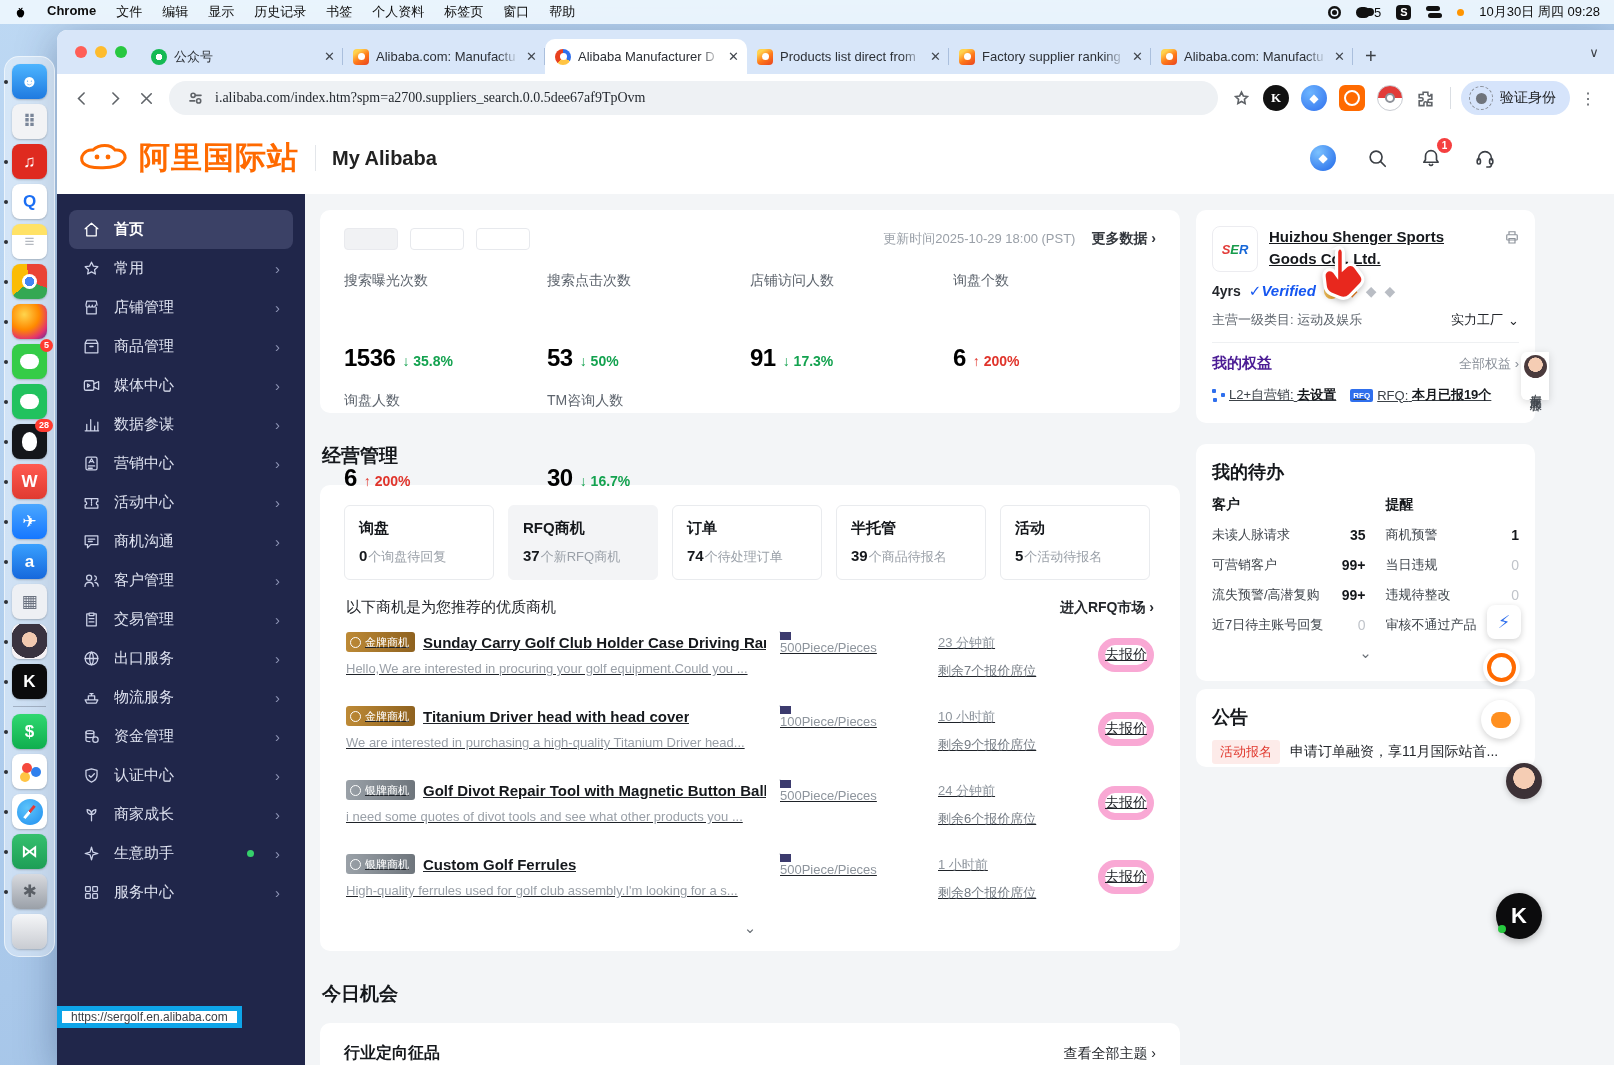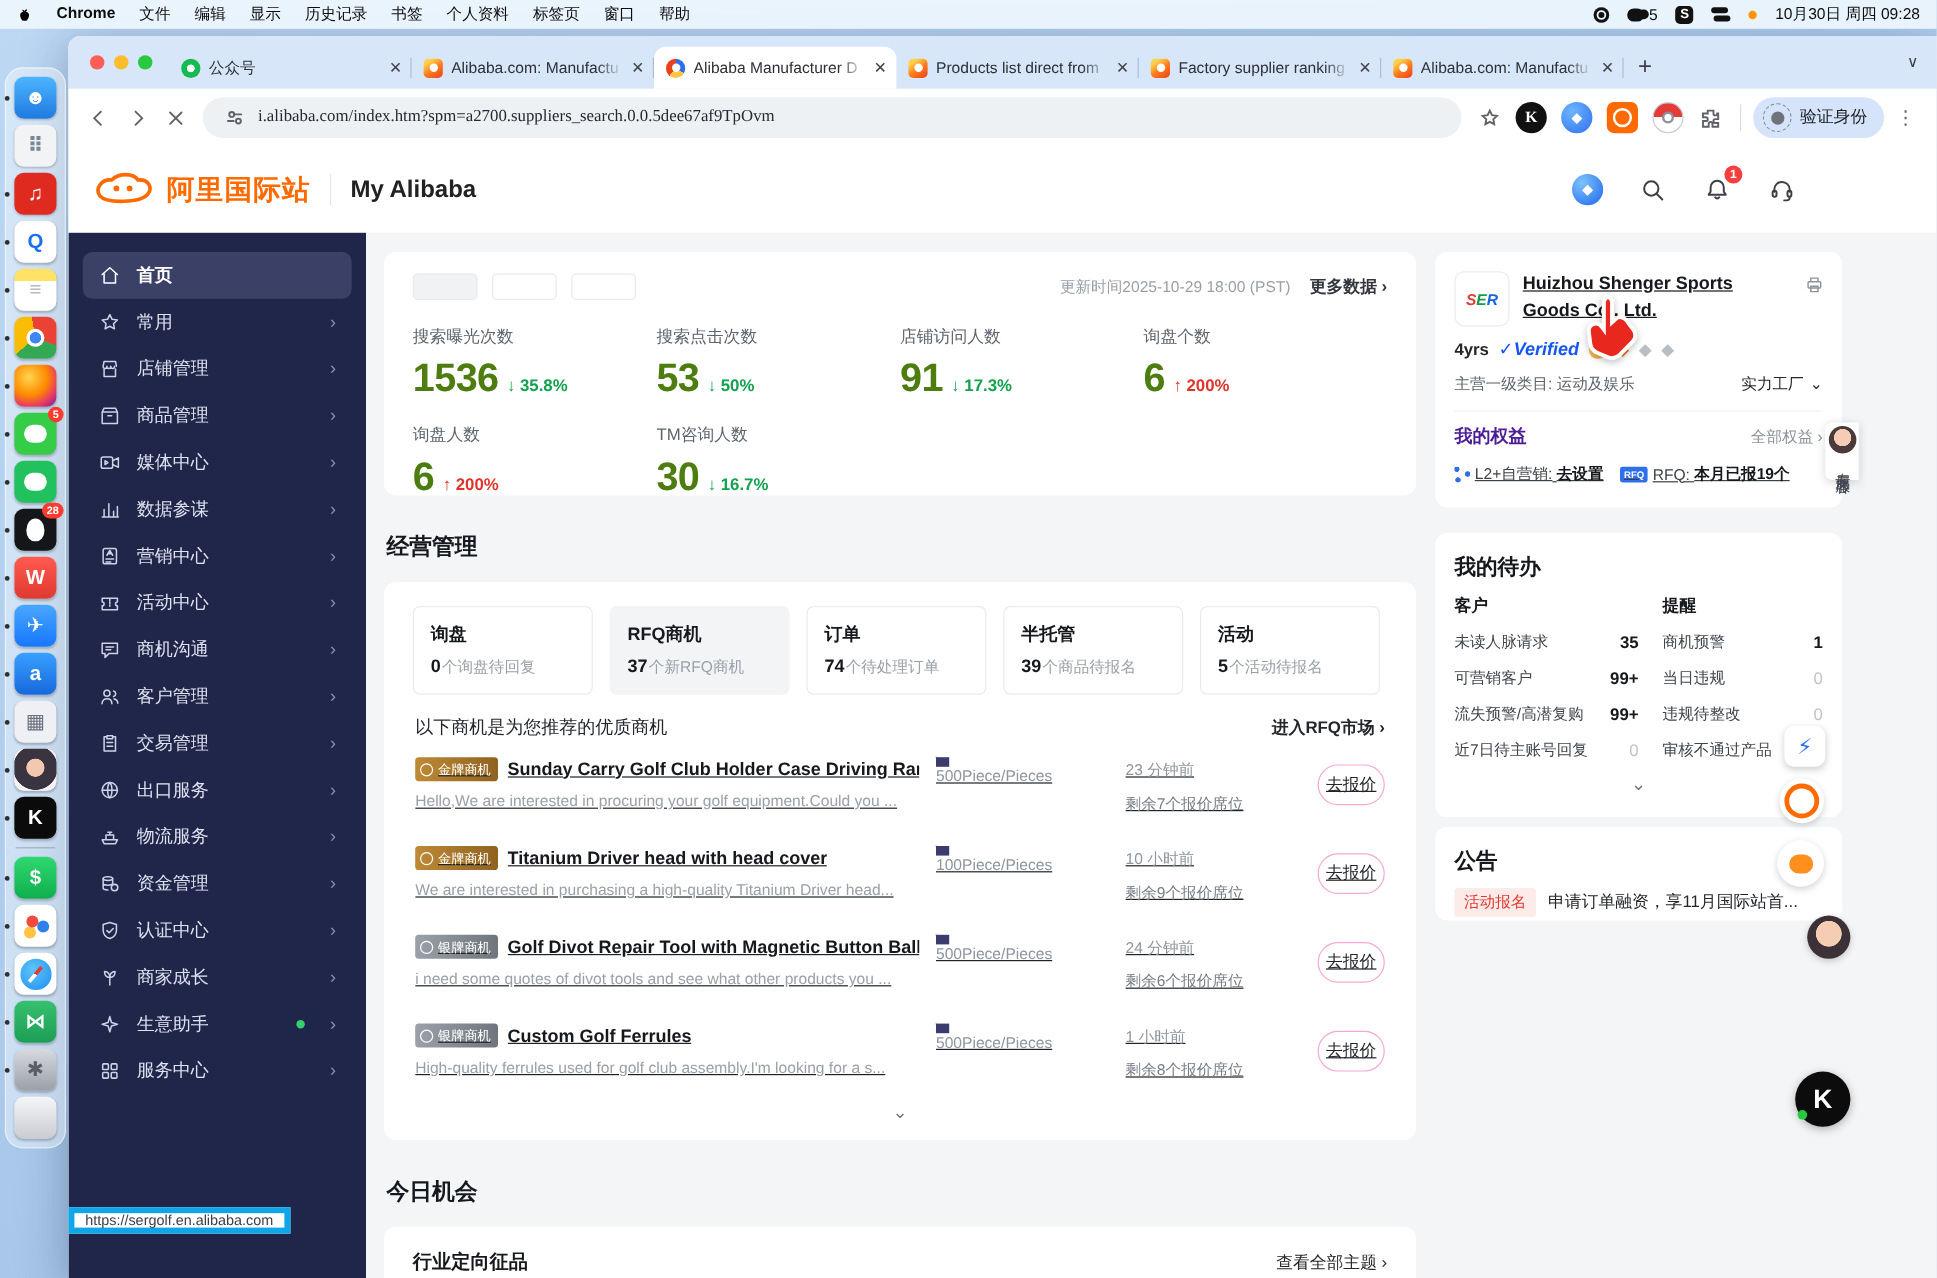--- a/index.html
+++ b/index.html
@@ -97,21 +97,21 @@
     gap:7px; padding:0 14px 0 8px; font-size:14px; color:#1c1e21; flex:none; }
   .verify-av{ width:24px; height:24px; border-radius:50%; border:1.5px dashed #8a8f98;
     display:flex; align-items:center; justify-content:center; }
   .verify-av::after{ content:''; width:11px; height:11px; border-radius:50%; background:#6f747c; }
   .kebab{ font-size:16px; color:#5f6368; letter-spacing:0; padding:0 8px; }
 
   
   .site-header{ height:72px; background:#fff; display:flex; align-items:center; padding:0 20px; flex:none; }
   .logo{ display:flex; align-items:center; gap:10px; }
   .logo-mark{ width:52px; height:34px; }
-  .logo-text{ font-size:23px; font-weight:800; color:#ff6a00; letter-spacing:1px; }
+  .logo-text{ font-size:31px; font-weight:800; color:#ff6a00; letter-spacing:1px; }
   .logo-div{ width:1px; height:26px; background:#e3e6ea; margin:0 16px; }
   .site-title{ font-size:20px; font-weight:600; color:#222; }
   .sh-right{ margin-left:auto; display:flex; align-items:center; gap:28px; padding-right:96px; }
   .sh-ic{ position:relative; width:26px; height:26px; display:flex; align-items:center; justify-content:center; }
   .sh-ic svg{ width:22px; height:22px; stroke:#3c4046; fill:none; stroke-width:1.8; stroke-linecap:round; stroke-linejoin:round; }
   .promo-ball{ width:26px; height:26px; border-radius:50%;
     background:radial-gradient(circle at 32% 28%,#7cc2ff,#1f66e8); display:flex; align-items:center; justify-content:center;
     color:#fff; font-size:12px; }
   .sh-badge{ position:absolute; top:-7px; right:-8px; background:#f53f3f; color:#fff; font-size:10px;
     font-weight:bold; min-width:15px; height:15px; border-radius:8px; display:flex; align-items:center; justify-content:center; padding:0 3px; }
@@ -140,21 +140,21 @@
   .stats-tabs{ display:flex; gap:12px; }
   .stab{ padding:10px 26px; font-size:15px; font-weight:700; color:#24282e;
     border:1px solid #e7e9ed; border-radius:4px; background:#fff; }
   .stab.active{ background:#f1f2f4; border-color:#e9eaee; }
   .stats-meta{ margin-left:auto; display:flex; align-items:center; gap:16px; }
   .upd{ font-size:13px; color:#9aa0a8; }
   .more{ font-size:14px; color:#33373d; font-weight:600; }
   .metrics{ display:grid; grid-template-columns:repeat(4,1fr); row-gap:20px; margin-top:22px; }
   .m-label{ font-size:14px; color:#5d646d; }
   .m-line{ margin-top:6px; display:flex; align-items:baseline; gap:7px; }
-  .m-val{ font-size:33px; font-weight:800; color:#4d7c0f; letter-spacing:-.5px; }
+  .m-val{ font-size:24px; font-weight:800; color:#000000; letter-spacing:-.5px;margin-top:48px; }
   .delta{ font-size:14px; font-weight:600; }
   .delta.down{ color:#13a24f; } .delta.up{ color:#e0342b; }
 
   .section-h{ font-size:19px; font-weight:800; color:#15181c; margin:30px 0 16px 2px; }
 
   
   .biz-card{ padding:20px 24px 8px; }
   .mini-row{ display:flex; gap:14px; }
   .mini{ width:150px; border:1px solid #e9ebee; border-radius:6px; padding:13px 14px; }
   .mini.selected{ background:#f3f4f6; border-color:#f3f4f6; }
@@ -174,21 +174,21 @@
   .badge.silver{ background:linear-gradient(90deg,#9aa1a8,#6e757c); }
   .rfq-title{ font-size:15px; font-weight:700; color:#15181c; white-space:nowrap; overflow:hidden; max-width:355px; }
   .rfq-desc{ font-size:13px; color:#9aa0a8; margin-top:9px; white-space:nowrap; overflow:hidden; max-width:415px; }
   .rfq-qty{ width:120px; flex:none; margin-left:14px; }
   .flag{ width:26px; height:17px; position:relative; flex:none;
     background:repeating-linear-gradient(#b22234 0 2px,#fff 2px 4px); box-shadow:0 0 0 1px #e6e8eb; }
   .flag::after{ content:''; position:absolute; left:0; top:0; width:11px; height:8px; background:#3c3b6e; }
   .rfq-qty-t{ font-size:13px; color:#8e959d; margin-top:8px; white-space:nowrap; }
   .rfq-time{ width:160px; flex:none; margin-left:38px; font-size:13px; color:#8e959d; padding-top:2px; }
   .rfq-slots{ margin-top:10px; color:#767d85; }
-  .rfq-btn{ margin-left:auto; width:86px; height:34px; border:1px solid #f9a8d4; border-radius:17px;
+  .rfq-btn{ margin-left:auto; width:86px; height:34px; border:7px solid #f9a8d4; border-radius:17px;
     display:flex; align-items:center; justify-content:center; font-size:14px; color:#23262b; margin-top:6px; }
   .card-chev{ text-align:center; color:#6a7077; font-size:15px; padding:4px 0 6px; }
 
   
   .today-card{ padding:20px 24px; height:134px; }
   .today-head{ display:flex; align-items:center; }
   .today-t{ font-size:16px; font-weight:800; color:#15181c; }
   .today-link{ margin-left:auto; font-size:14px; color:#23262b; }
 
   

